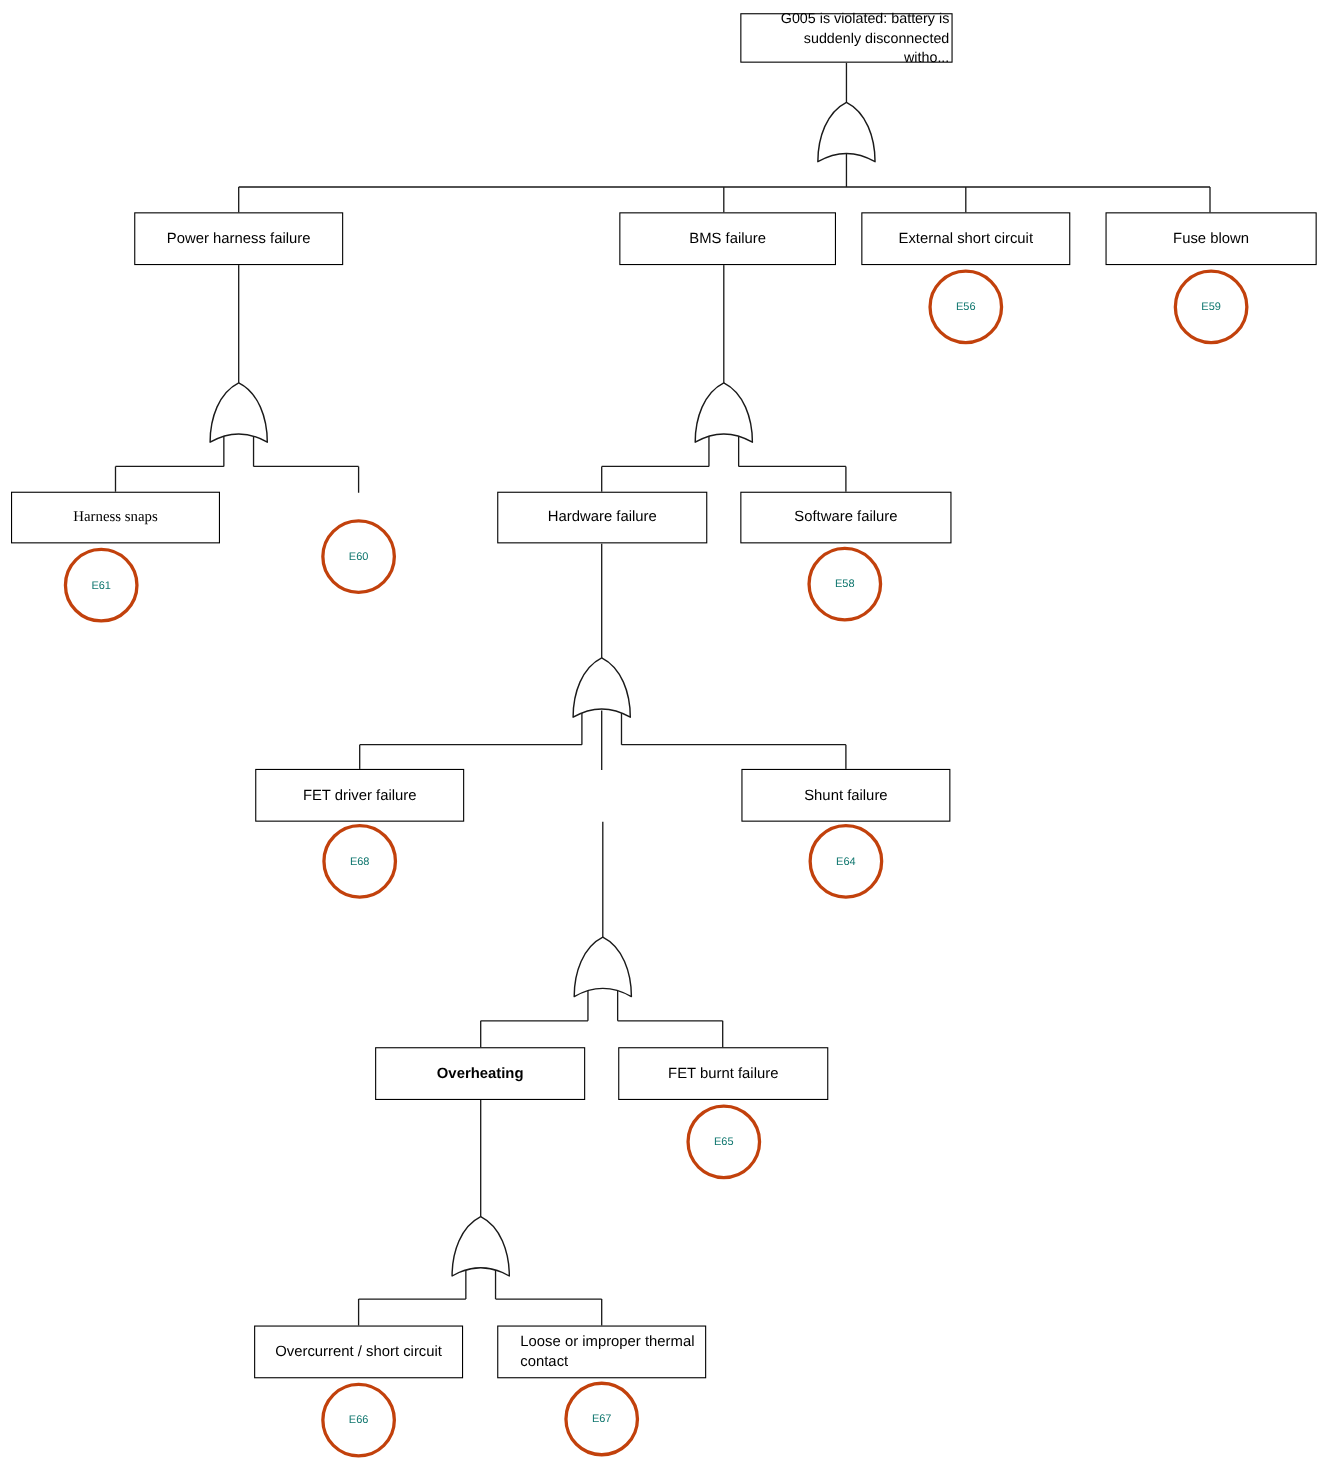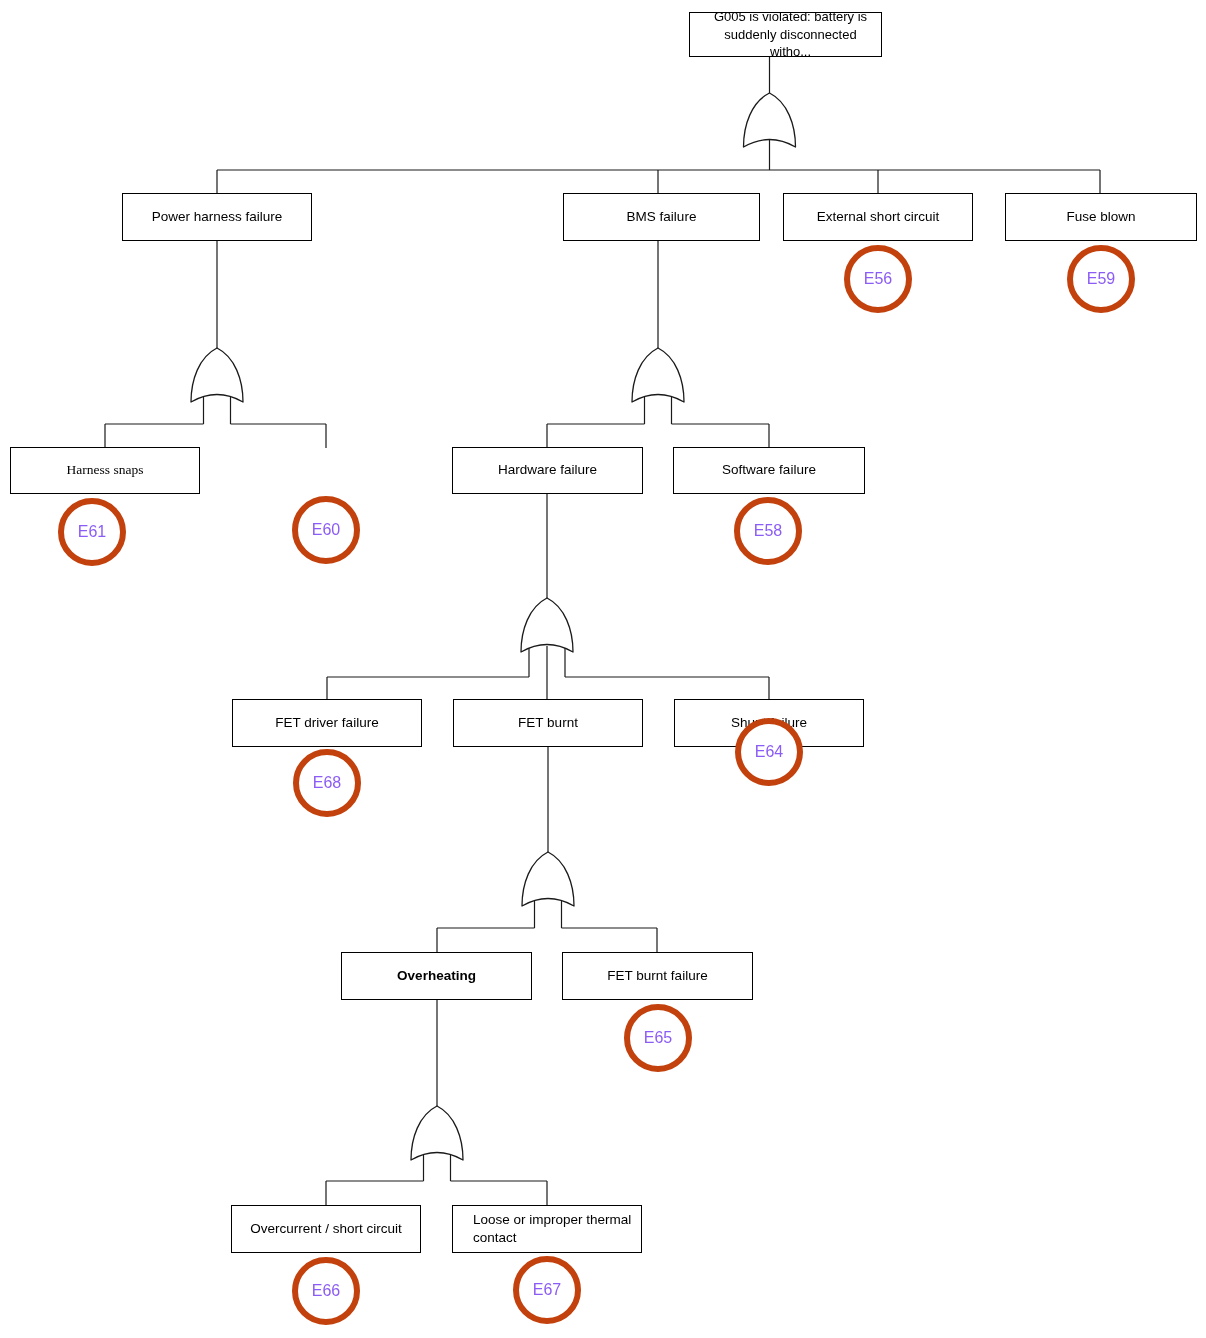--- a/index.html
+++ b/index.html
@@ -36,43 +36,42 @@
     align-items: center;
     justify-content: center;
     text-align: center;
     font-size: 13.5px;
     line-height: 1.35;
     color: #000000;
   }
   .node--root {
     border-width: 1.5px;
     justify-content: flex-start;
-    text-align: center;
+    text-align: right;
     padding: 0 2px 0 12px;
     font-size: 13px;
-    margin-left: 16px;
   }
   .node--wrapleft {
     justify-content: flex-start;
     text-align: left;
     padding: 0 0 0 20px;
   }
   .event {
     position: absolute;
     box-sizing: border-box;
     width: 68px;
     height: 68px;
-    border: 6px solid #c2410c;
+    border: 3px solid #c2410c;
     border-radius: 50%;
     background: #ffffff;
     display: flex;
     align-items: center;
     justify-content: center;
-    font-size: 16px;
-    color: #8b5cf6;
+    font-size: 10px;
+    color: #0f766e;
   }
 </style>
 </head>
 <body>
 
 <div class="canvas">
 
   <svg class="wires" width="1206" height="1338" viewBox="0 0 1206 1338">
     <path class="wire" d="
       M769.5 57 V96
@@ -164,45 +163,42 @@
   </div>
 
   <div class="node" style="left:673px; top:447px; width:192px; height:47px;">
     <span>Software failure</span>
   </div>
 
   <div class="event" style="left:58px; top:498px;">
     <span>E61</span>
   </div>
 
-  <div class="event" style="left:292px; top:496px;">
+  <div class="event" style="left:292px; top:472px;">
     <span>E60</span>
   </div>
 
   <div class="event" style="left:734px; top:497px;">
     <span>E58</span>
   </div>
 
   <div class="node" style="left:232px; top:699px; width:190px; height:48px;">
     <span>FET driver failure</span>
   </div>
 
-  <div class="node" style="left:453px; top:699px; width:190px; height:48px;">
-    <span>FET burnt</span>
-  </div>
 
   <div class="node" style="left:674px; top:699px; width:190px; height:48px;">
     <span>Shunt failure</span>
   </div>
 
   <div class="event" style="left:293px; top:749px;">
     <span>E68</span>
   </div>
 
-  <div class="event" style="left:735px; top:718px;">
+  <div class="event" style="left:735px; top:749px;">
     <span>E64</span>
   </div>
 
   <div class="node" style="left:341px; top:952px; width:191px; height:48px;font-weight:bold;">
     <span>Overheating</span>
   </div>
 
   <div class="node" style="left:562px; top:952px; width:191px; height:48px;">
     <span>FET burnt failure</span>
   </div>

